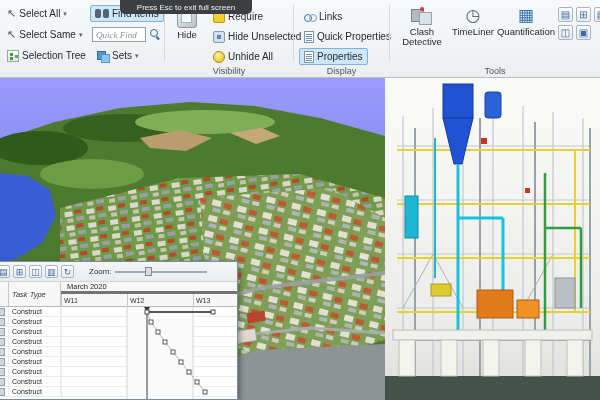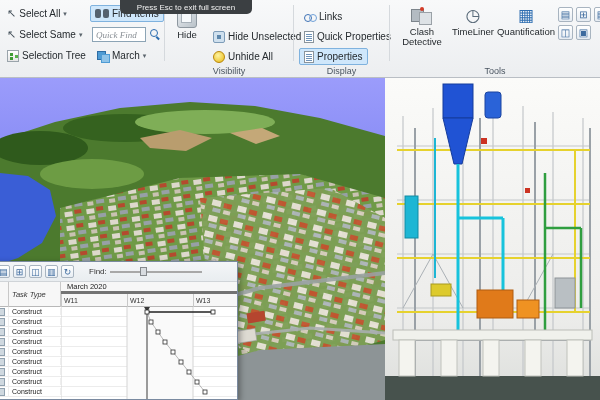--- a/index.html
+++ b/index.html
@@ -124,28 +124,32 @@
     </div>
 
     <div class="sbtn hl" style="left:90px;top:5px">
       <span class="ico-binoc"></span>
       <span>Find Items</span>
     </div>
     <input class="qf-input" style="left: 92px; top: 27px;" placeholder="Quick Find">
     <span class="ico-mag" style="position:absolute;left:150px;top:29px"></span>
     <div class="sbtn" style="left:92px;top:47px">
       <span class="i12 ico-sets"></span>
-      <span>March</span>
+      <span>Sets</span>
       <span class="caret">▾</span>
     </div>
     <div class="rsep" style="left:164px"></div>
 
     <div class="bigbtn" style="left:169px;top:5px;width:36px">
       <span class="ico-cube"></span>
       <span>Hide</span>
+    </div>
+    <div class="sbtn" style="left:208px;top:8px">
+      <span class="i12 ico-req"></span>
+      <span>Require</span>
     </div>
     <div class="sbtn" style="left:208px;top:28px">
       <span class="i12 ico-hu"></span>
       <span>Hide Unselected</span>
     </div>
     <div class="sbtn" style="left:208px;top:48px">
       <span class="i12 ico-bulb"></span>
       <span>Unhide All</span>
     </div>
     <div class="grp-label" style="left:165px;width:128px">Visibility</div>
@@ -337,21 +341,21 @@
         </span>
       <span class="tl-ico">
           <span>◫</span>
         </span>
       <span class="tl-ico">
           <span>▥</span>
         </span>
       <span class="tl-ico">
           <span>↻</span>
         </span>
-      <span class="tl-zoom-label">Find:</span>
+      <span class="tl-zoom-label">Zoom:</span>
       <span class="tl-slider">
         <span class="track"></span>
         <span class="handle"></span>
       </span>
     </div>
 
     <div class="tl-header">
       <div class="tl-h-icon"></div>
       <div class="tl-h-task">Task Type</div>
       <div class="tl-h-month">March 2020</div>

